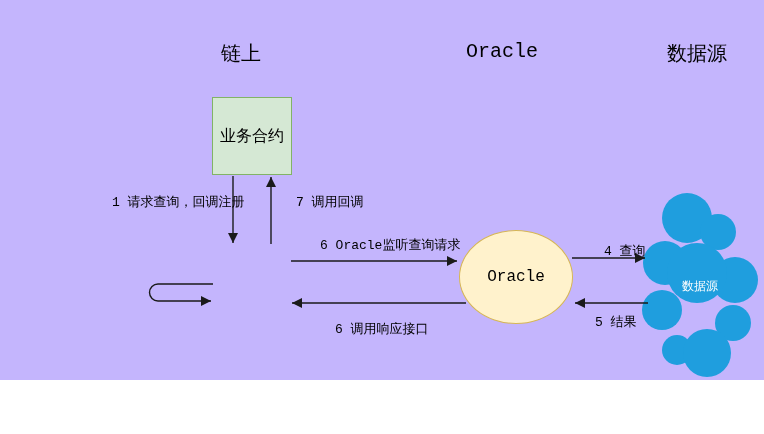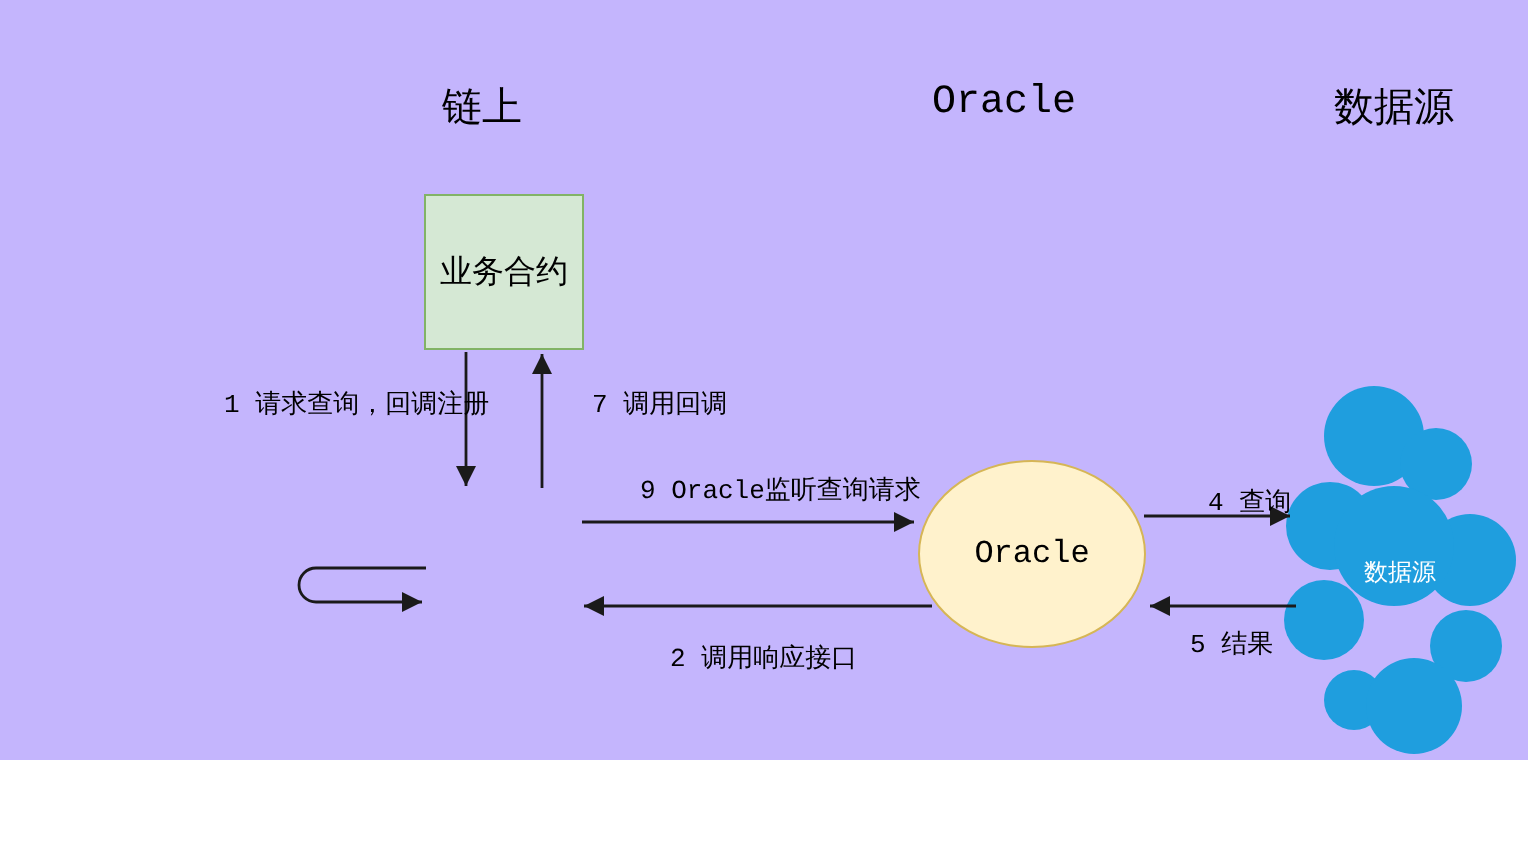--- a/index.html
+++ b/index.html
@@ -85,19 +85,19 @@
   <div class="node box-business">
     <span>业务合约</span>
   </div>
 
 
   <div class="node ellipse-oracle">
     <span>Oracle</span>
   </div>
 
   <div class="edge-label lbl-1">1 请求查询，回调注册</div>
-  <div class="edge-label lbl-3">9 Oracle监听查询请求</div>
+  <div class="edge-label lbl-3">6 Oracle监听查询请求</div>
   <div class="edge-label lbl-4">4 查询</div>
   <div class="edge-label lbl-5">5 结果</div>
-  <div class="edge-label lbl-6">2 调用响应接口</div>
+  <div class="edge-label lbl-6">6 调用响应接口</div>
   <div class="edge-label lbl-7">7 调用回调</div>
 
 </div>
 
 </body></html>

